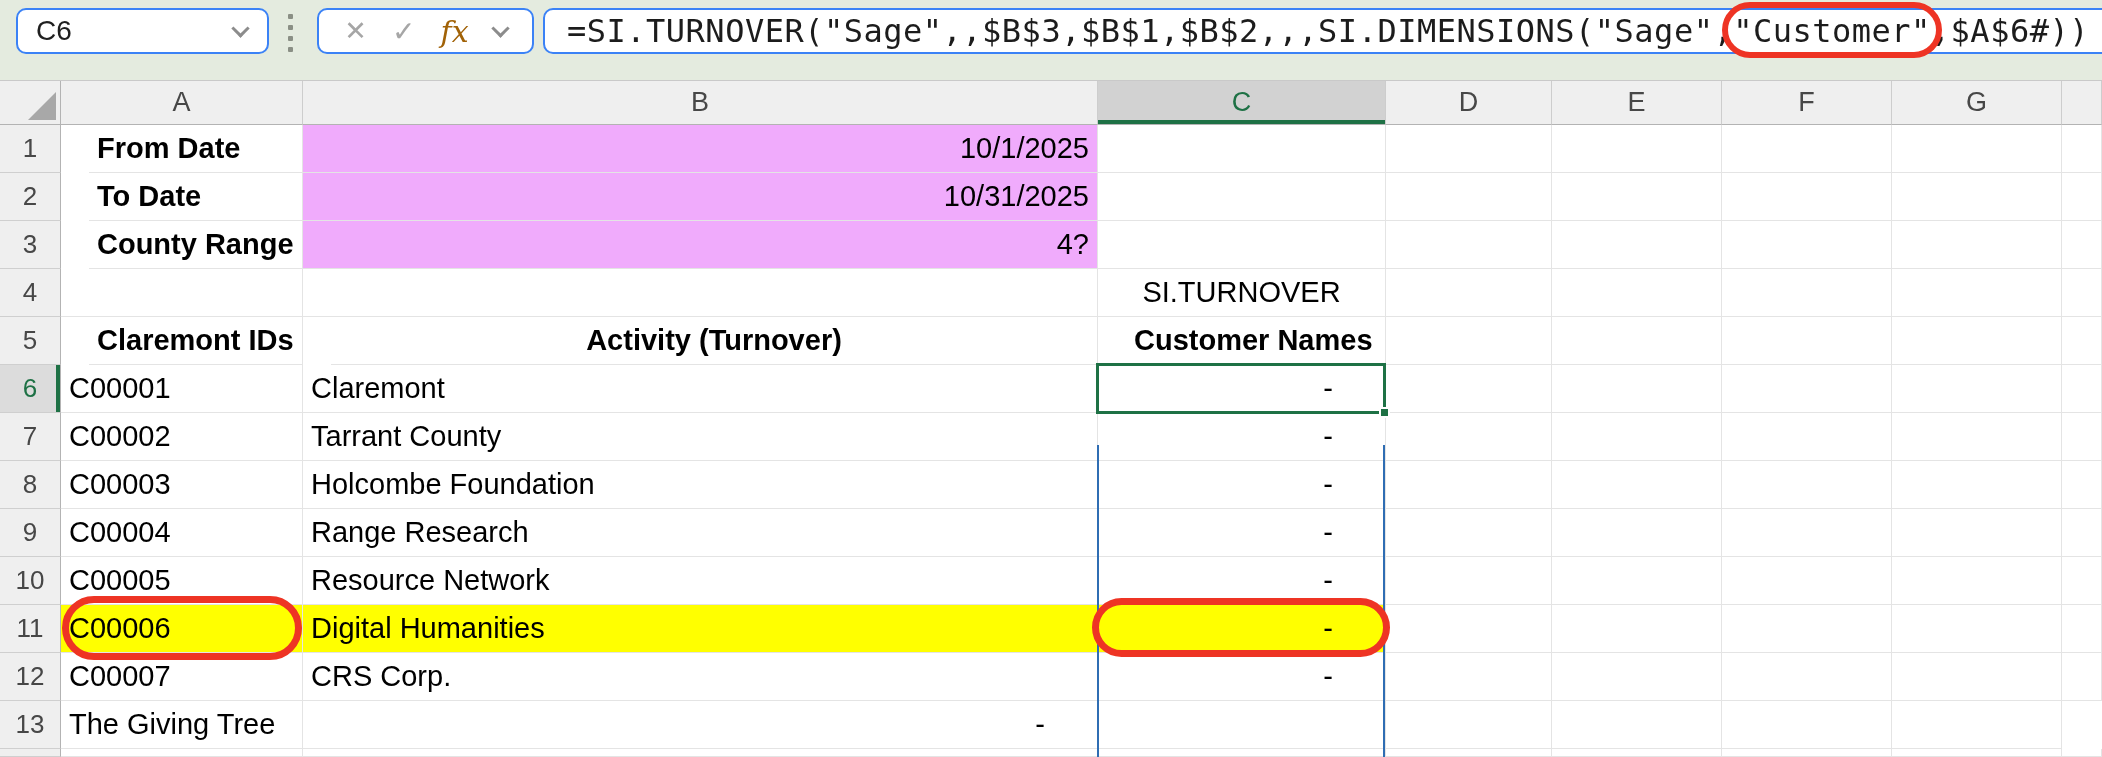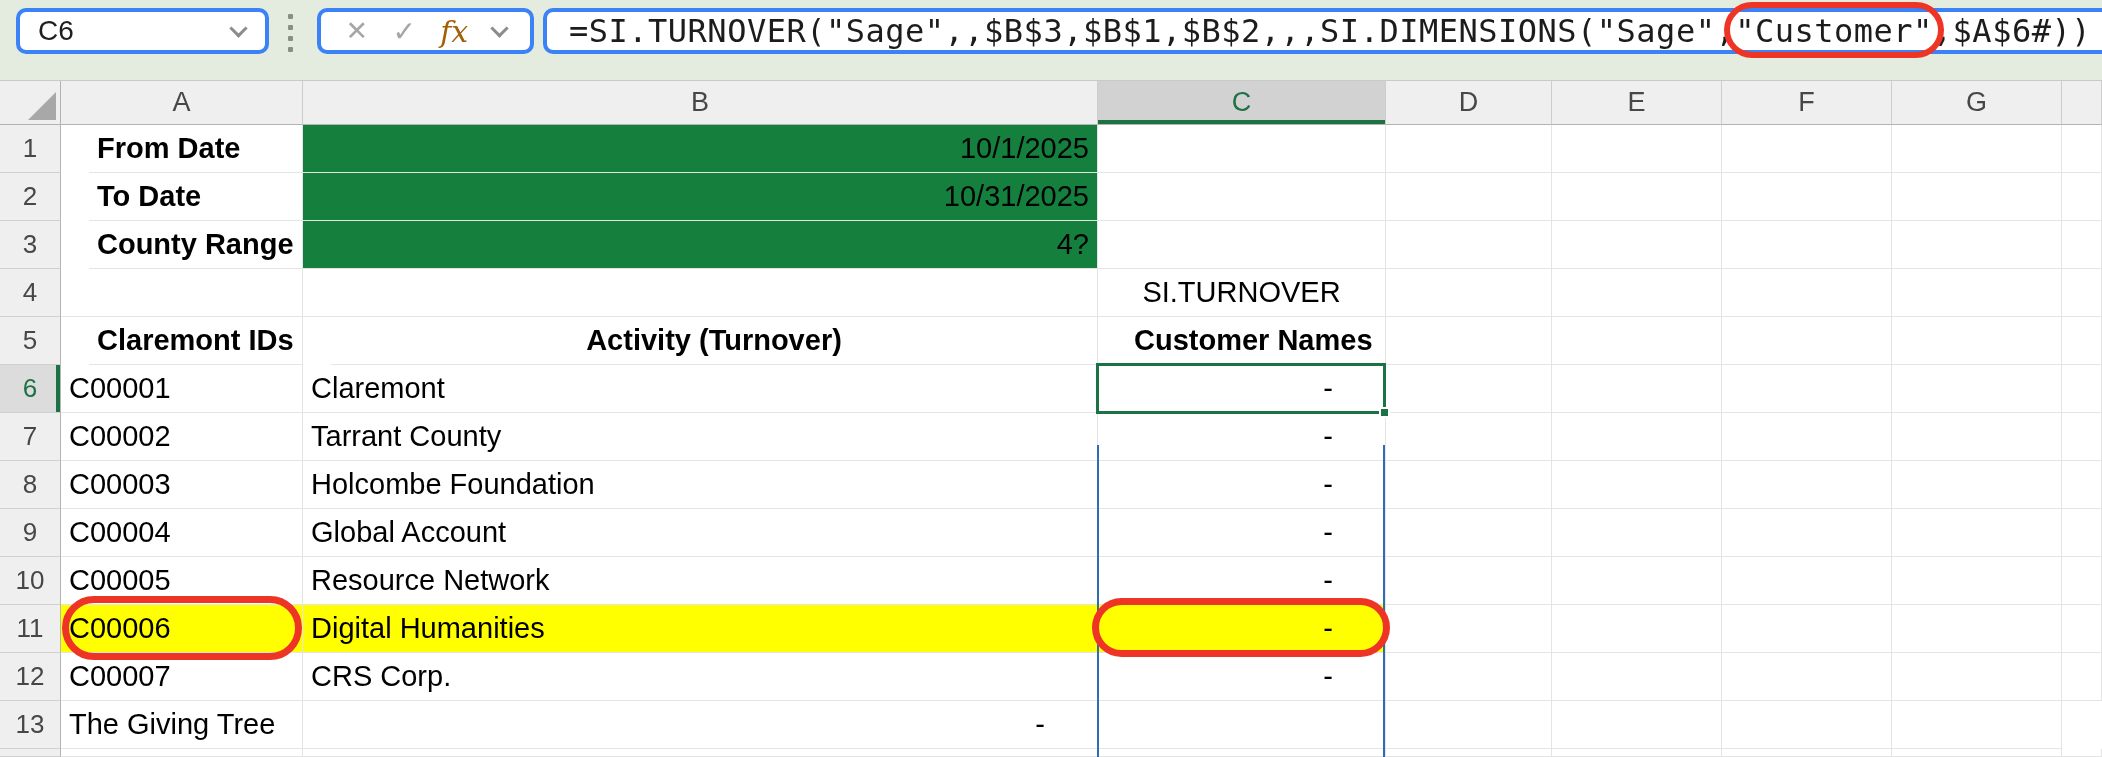--- a/index.html
+++ b/index.html
@@ -1,21 +1,21 @@
 <!DOCTYPE html>
 <html><head>
 <meta charset="utf-8">
 <style>
   * { margin:0; padding:0; box-sizing:border-box; }
   body { background:#ffffff; font-family:"Liberation Sans", sans-serif; }
   .screen { position:relative; width:2102px; height:757px; overflow:hidden; background:#ffffff; }
 
   
   .topbar { position:absolute; left:0; top:0; width:2102px; height:80px; background:#e4ebdf; }
-  .tb-box { position:absolute; top:8px; height:46px; background:#ffffff; border:4px solid #3b82f6; border-radius:10px; display:flex; align-items:center; }
+  .tb-box { position:absolute; top:8px; height:46px; background:#ffffff; border:2px solid #3b82f6; border-radius:10px; display:flex; align-items:center; }
   .namebox { left:16px; width:253px; padding-left:18px; font-size:28px; color:#1f1f1f; cursor:pointer; }
   .namebox .chev { position:absolute; right:20px; }
   .chev { width:13px; height:13px; border-right:3px solid #8c8c8c; border-bottom:3px solid #8c8c8c; transform:rotate(45deg); margin-top:-6px; }
   .dots { position:absolute; left:288px; top:14px; width:6px; display:flex; flex-direction:column; gap:6px; }
   .dots span { width:5px; height:5px; background:#8a8f85; border-radius:1px; }
   .fxbox { left:317px; width:217px; justify-content:space-evenly; }
   .icon-x { font-size:27px; color:#a6a6a6; font-weight:400; }
   .icon-check { font-size:28px; color:#a6a6a6; }
   .icon-fx { font-family:"DejaVu Serif", serif; font-style:italic; font-size:30px; color:#a16207; }
   .formulabox { left:543px; width:1580px; padding-left:22px; border-top-right-radius:0; border-bottom-right-radius:0; }
@@ -33,21 +33,21 @@
   .corner .tri { position:absolute; right:4px; bottom:4px; width:0; height:0; border-style:solid; border-width:0 0 28px 28px; border-color:transparent transparent #a8a8a8 transparent; }
 
   .tr { height:48px; }
   .tr.partial { height:8px; }
   .rh { background:#efefef; border-right:1px solid #b3b3b3; border-bottom:1px solid #cfcfcf; display:flex; align-items:center; justify-content:center; font-size:26px; color:#474747; cursor:pointer; }
   .rh.sel { background:#dcdcdc; color:#1e7145; box-shadow:inset -4px 0 0 #1e7145; }
   .td { background:#ffffff; border-right:1px solid #e4e4e4; border-bottom:1px solid #e4e4e4; display:flex; align-items:center; padding:0 8px; font-size:29px; color:#000; white-space:nowrap; overflow:visible; cursor:cell; }
   .td.bold { font-weight:700;margin-left:28px; }
   .td.right { justify-content:flex-end; }
   .td.center { justify-content:center; }
-  .td.blue { background:#15803d; }
+  .td.blue { background:#f0abfc; }
   .td.yellow { background:#ffff00; }
   .td.dash { justify-content:flex-end; padding-right:52px; }
 
   
   .spill-line { position:absolute; width:2px; background:#2f6db3; z-index:3; }
   .spill-left { left:1097px; top:445px; height:312px; }
   .spill-right { left:1383px; top:445px; height:312px; }
   .sel-cell { position:absolute; left:1096px; top:363px; width:290px; height:51px; border:3px solid #1e7145; z-index:4; }
   .sel-cell .handle { position:absolute; right:-7px; bottom:-7px; width:11px; height:11px; background:#1e7145; border:2px solid #ffffff; }
   .ring { position:absolute; border:7px solid #ee3424; z-index:6; pointer-events:none; }
@@ -189,21 +189,21 @@
       <div class="td"></div>
       <div class="td"></div>
       <div class="td"></div>
       <div class="td"></div>
       <div class="td"></div>
     </div>
 
     <div class="tr">
       <div class="rh">9</div>
       <div class="td">C00004</div>
-      <div class="td">Global Account</div>
+      <div class="td">Range Research</div>
       <div class="td dash">-</div>
       <div class="td"></div>
       <div class="td"></div>
       <div class="td"></div>
       <div class="td"></div>
       <div class="td"></div>
     </div>
 
     <div class="tr">
       <div class="rh">10</div>

